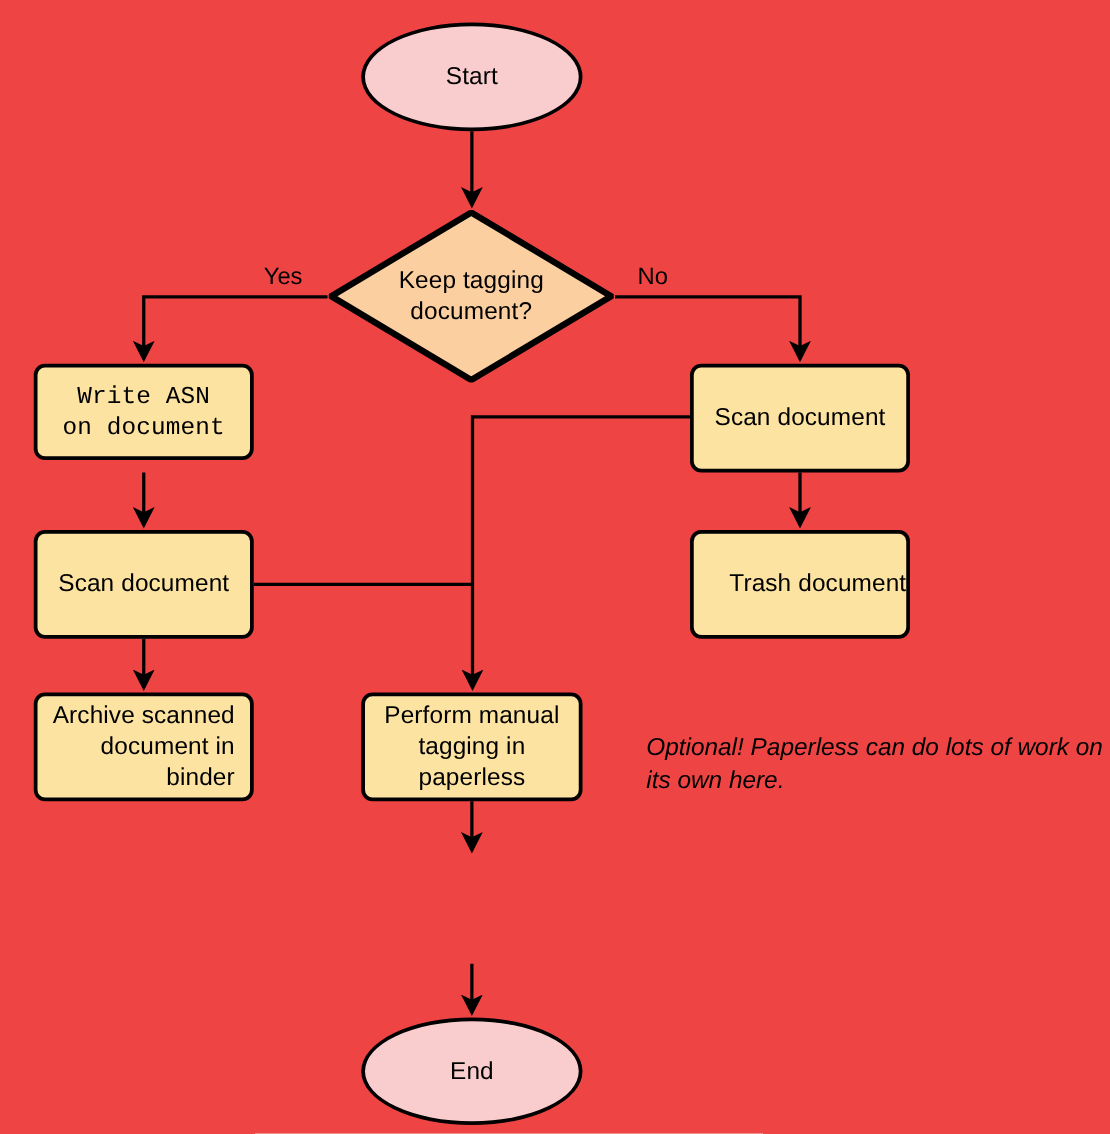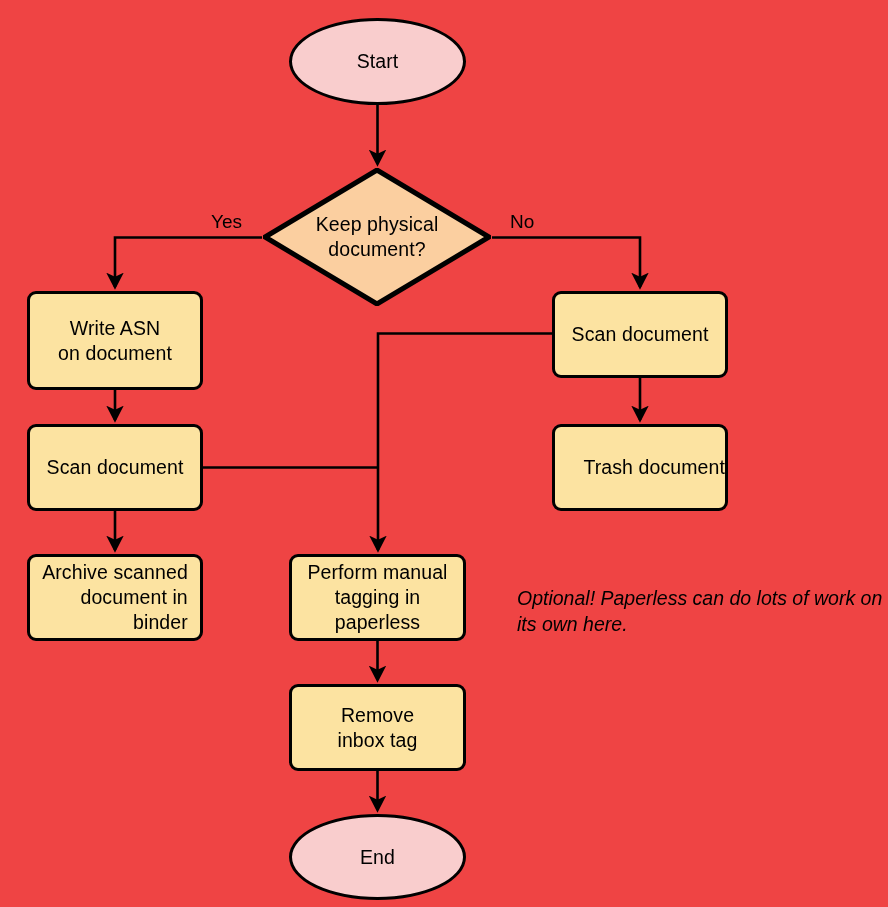--- a/index.html
+++ b/index.html
@@ -120,25 +120,25 @@
   </svg>
 
   <div class="node node-terminal" style="left:289px; top:18px; width:177px; height:87px;">
     <span class="node-label">Start</span>
   </div>
 
   <div class="node node-decision" style="left:263px; top:168px; width:228px; height:138px;">
     <svg class="diamond-shape" viewBox="0 0 228 138" preserveAspectRatio="none" xmlns="http://www.w3.org/2000/svg">
       <polygon points="114,2 226,69 114,136 2,69" fill="#fbcfa0" stroke="#000000" stroke-width="5" stroke-linejoin="miter"></polygon>
     </svg>
-    <span class="node-label">Keep physical
+    <span class="node-label">Keep tagging
 document?</span>
   </div>
 
-  <div class="node node-process" style="left:27px; top:291px; width:176px; height:99px;">
+  <div class="node node-process" style="left:27px; top:291px; width:176px; height:77px;font-family:Liberation Mono, monospace;">
     <span class="node-label">Write ASN
 on document</span>
   </div>
 
   <div class="node node-process" style="left:27px; top:424px; width:176px; height:87px;">
     <span class="node-label">Scan document</span>
   </div>
 
   <div class="node node-process" style="left:27px; top:554px; width:176px; height:87px;text-align:right;">
     <span class="node-label">Archive scanned
@@ -153,24 +153,20 @@
   <div class="node node-process" style="left:552px; top:424px; width:176px; height:87px;justify-content:flex-end;">
     <span class="node-label">Trash document</span>
   </div>
 
   <div class="node node-process" style="left:289px; top:554px; width:177px; height:87px;">
     <span class="node-label">Perform manual
 tagging in
 paperless</span>
   </div>
 
-  <div class="node node-process" style="left:289px; top:684px; width:177px; height:87px;">
-    <span class="node-label">Remove
-inbox tag</span>
-  </div>
 
   <div class="node node-terminal" style="left:289px; top:814px; width:177px; height:86px;">
     <span class="node-label">End</span>
   </div>
 
   <div class="edge-label" style="left:211px; top:211px;">Yes</div>
 
   <div class="edge-label" style="left:510px; top:211px;">No</div>
 
   <div class="note" style="left:485px; top:585px; width:400px;margin-left:32px;">Optional! Paperless can do lots of work on

